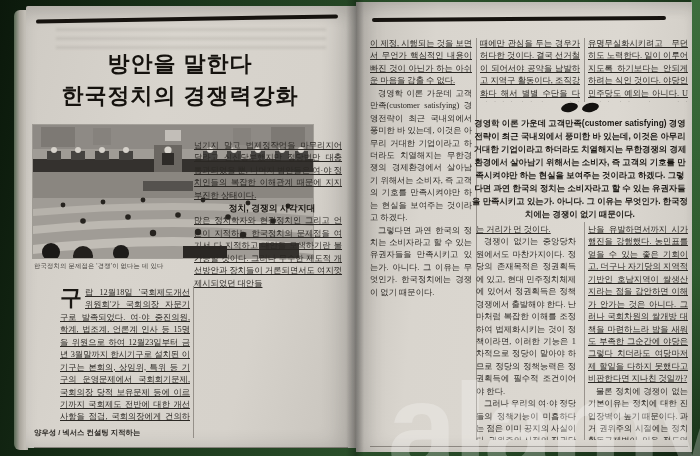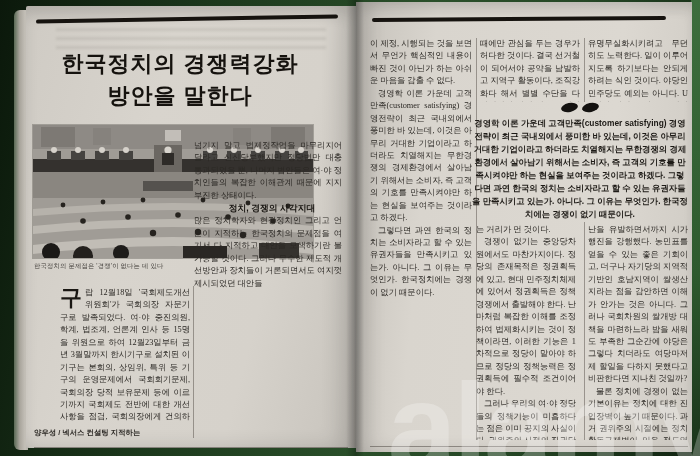--- a/index.html
+++ b/index.html
@@ -28,21 +28,21 @@
   .title{position:absolute;left:0;right:22px;top:42px;text-align:center;
     font-family:"Liberation Sans",sans-serif;font-weight:800;color:#15120e;
     font-size:22px;line-height:1.45;letter-spacing:1px;}
   .photo{position:absolute;left:7px;top:119px;width:280px;height:133px;
     box-shadow:0 0 0 1px rgba(70,66,60,.35), inset 0 0 14px rgba(0,0,0,.18);}
   .caption{position:absolute;left:8px;top:256px;width:220px;font-family:"Liberation Sans",sans-serif;
     font-size:6.3px;color:#3c3935;letter-spacing:.2px;}
   .col{position:absolute;overflow:hidden;font-size:8.3px;line-height:1.5;
     text-align:justify;word-break:break-all;color:#2b2824;}
   .col p{margin:0;text-indent:8px;}
-  .col p.cont{text-indent:0;}
+  .col p.cont{text-indent:0;text-decoration:underline;}
   .dropcap{float:left;font-weight:700;font-size:22px;line-height:.85;padding:2px 3px 0 0;color:#1a1713;}
   .subhead{font-family:"Liberation Sans",sans-serif;font-weight:700;font-size:8.8px;
     margin:6px 0 4px;color:#15120e;text-indent:0;text-align:center;}
   .vline{position:absolute;width:1px;background:rgba(70,64,58,.45);}
   .botrule{position:absolute;height:1px;background:rgba(70,64,58,.5);}
   .author{position:absolute;left:8px;top:422px;width:170px;
     font-family:"Liberation Sans",sans-serif;font-weight:700;font-size:7.4px;color:#2b2824;}
   .pull-quote{position:absolute;left:116px;top:100px;width:216px;height:118px;text-align:center;
     overflow:hidden;}
   .pq-text{font-family:"Liberation Sans",sans-serif;font-weight:700;font-size:8.4px;
@@ -59,22 +59,22 @@
 </head>
 <body>
 
 <div class="bg-strip-right"></div>
 <div class="edge-stack"></div>
 
 <div class="page page-left">
   <div class="toprule l"></div>
   <div class="bleed" style="left:30px;top:22px;width:270px;height:22px;"></div>
   <div class="title">
+    <div>방안을 말한다</div>
     <div>한국정치의 경쟁력강화</div>
-    <div>방안을 말한다</div>
   </div>
 
   <div class="photo">
     <svg viewBox="0 0 280 133" width="280" height="133">
       <rect width="280" height="133" fill="#a09c96"></rect>
       <rect width="280" height="24" fill="#8e8a85"></rect>
       <rect x="8" y="2" width="34" height="20" fill="#7d7974"></rect>
       <rect x="238" y="2" width="34" height="20" fill="#7d7974"></rect>
       <rect x="60" y="3" width="18" height="17" fill="#86827d"></rect>
       <rect x="200" y="3" width="18" height="17" fill="#86827d"></rect>

